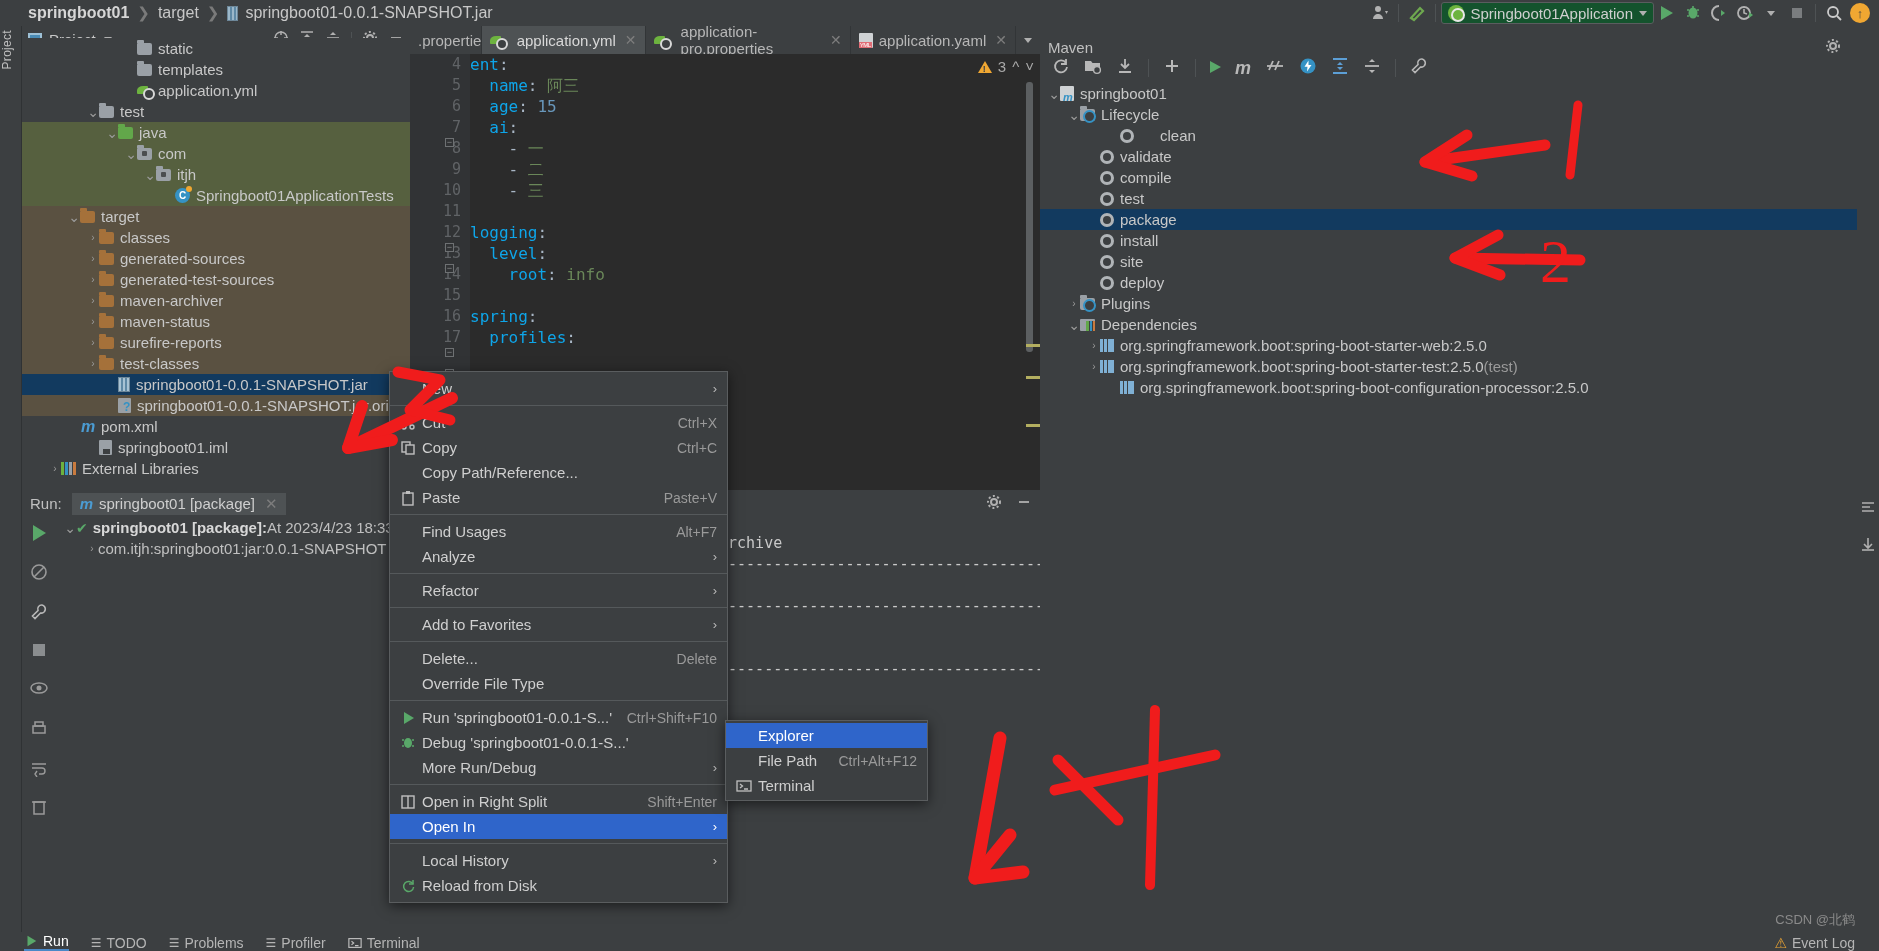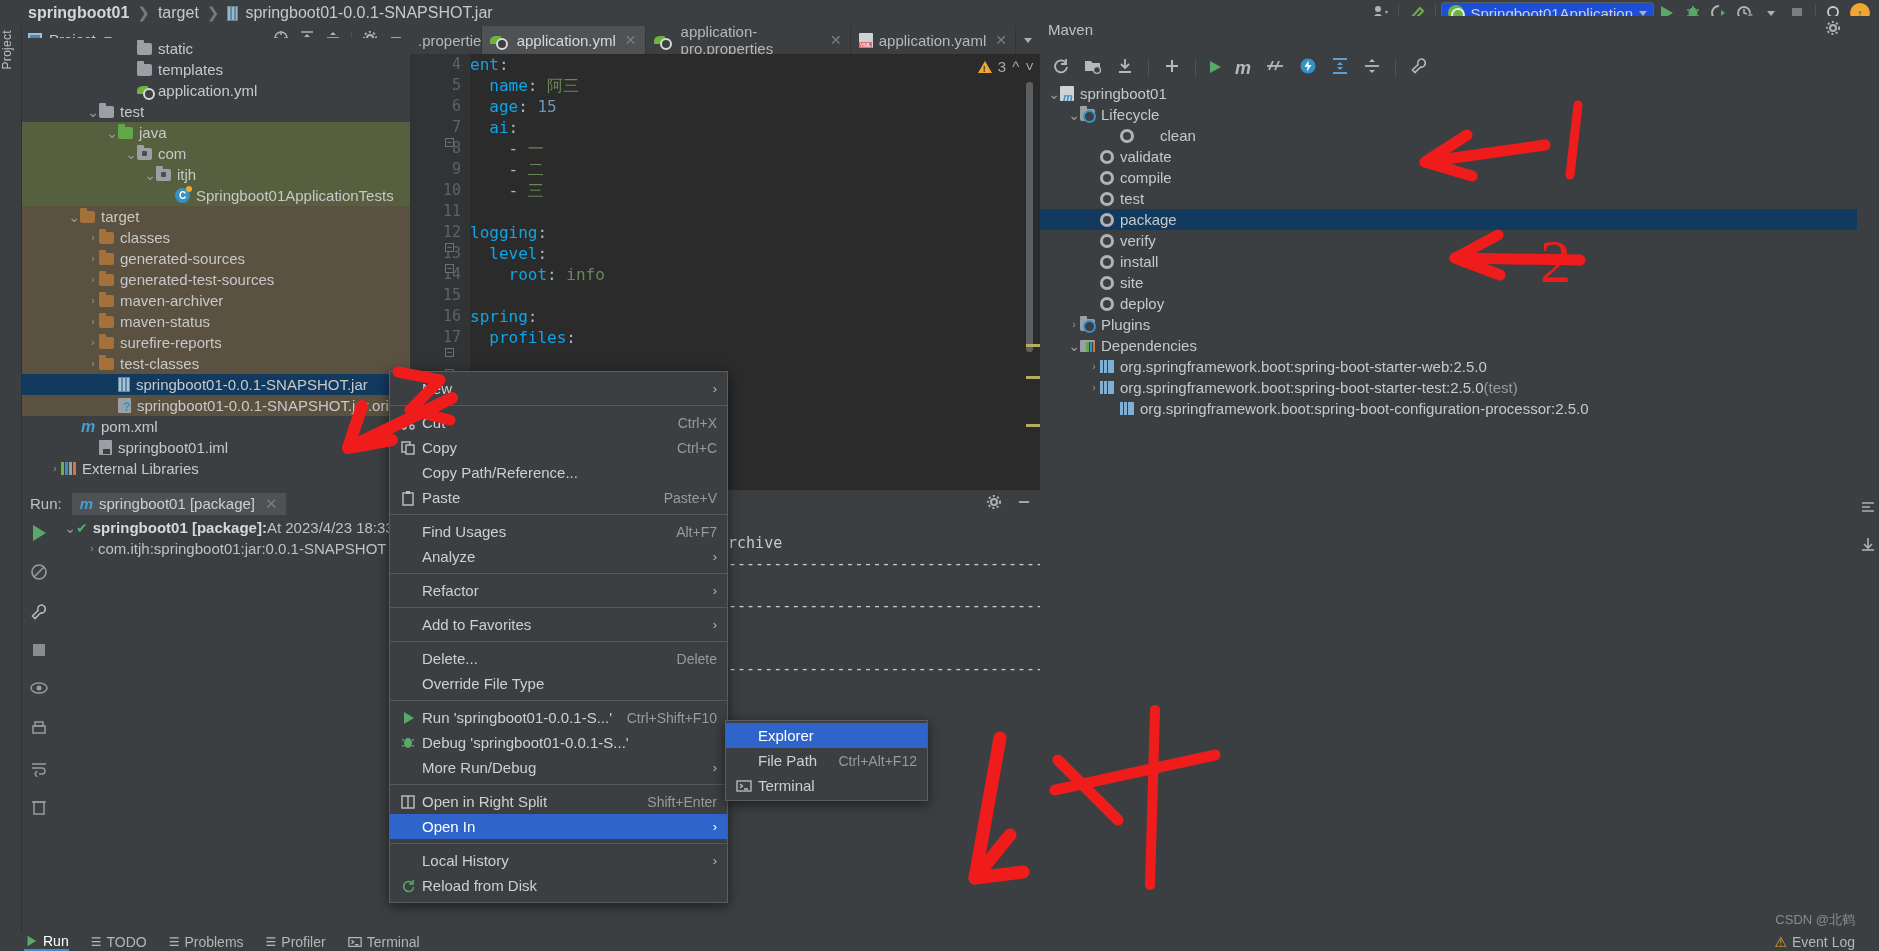--- a/index.html
+++ b/index.html
@@ -22,21 +22,21 @@
   .jar-ic {
     width:11px; height:15px; margin-right:7px; display:inline-block;
     background:linear-gradient(90deg,#9bb7c9 0 2px,#5f89a5 2px 4px,#9bb7c9 4px 6px,#5f89a5 6px 8px,#9bb7c9 8px 11px);
     border:1px solid #6d8799;
   }
   #topbar-right { margin-left:auto; display:flex; align-items:center; height:26px; padding-right:6px; }
   .tb-btn { width:26px; height:24px; display:flex; align-items:center; justify-content:center; color:#b2b2b2; }
   .tb-sep { width:1px; height:18px; background:#4e5254; margin:0 5px; }
   #runcfg {
     display:flex; align-items:center; height:22px; padding:0 6px;
-    border:1px solid #5a5d5f; border-radius:3px; background:#1d4ed8; gap:6px; font-size:15px; color:#cfcfcf;
+    border:1px solid #5a5d5f; border-radius:3px; background:#14532d; gap:6px; font-size:15px; color:#cfcfcf;
   }
   .spring-leaf {
     width:16px;height:16px;border-radius:50%;
     background:#6db33f; position:relative; flex:none;
   }
   .spring-leaf::after{
     content:""; position:absolute; left:3px; top:3px; width:10px; height:10px;
     border:2px solid #e8e8e8; border-radius:50%;
   }
   .caret-dn { width:0;height:0;border-left:4px solid transparent;border-right:4px solid transparent;border-top:5px solid #b0b0b0; }
@@ -101,21 +101,21 @@
   .k-key { color:#0ea5e9; }
   .k-val { color:#6a8759; }
   .k-num { color:#6897bb; }
   .k-txt { color:#a9b7c6; }
   .foldm { position:absolute; width:9px;height:9px;border:1px solid #6e7173; color:#8b8e90; font-size:9px; line-height:7px; text-align:center; background:#313335; }
   #editscroll { position:absolute; right:6px; top:0; width:10px; height:436px; }
   #editscroll .thumb { position:absolute; left:2px; top:28px; width:7px; height:270px; background:#5c5f61; border-radius:3px; }
   .mark-y { position:absolute; right:0; width:14px; height:3px; background:#b3ae60; }
 
   
-  #mvnheader { left:1040px; top:16px; width:839px; height:27px; background:#3c3f41; display:flex; align-items:center; padding:0 8px; }
+  #mvnheader { left:1040px; top:34px; width:839px; height:27px; background:#3c3f41; display:flex; align-items:center; padding:0 8px; }
   #mvnheader .t { font-size:15px; color:#c0c0c0; }
   #mvnheader .r { margin-left:auto; display:flex; gap:14px; color:#b0b0b0; }
   #mvntoolbar { left:1040px; top:53px; width:839px; height:30px; background:#3c3f41; display:flex; align-items:center; gap:14px; padding:0 12px; color:#b8b8b8; }
   .mvn-sep { width:1px;height:18px;background:#4e5254; }
   #mvntree { left:1040px; top:83px; width:839px; height:407px; background:#3c3f41; font-size:15px; overflow:hidden; }
   .mrow { height:21px; display:flex; align-items:center; white-space:nowrap; padding-right:4px; }
   .mrow.sel { background:#123a5f; }
   .gear { width:14px;height:14px;margin-right:6px;flex:none;border-radius:50%;border:3px solid #b0b4b7;position:relative;background:#3c3f41; }
   .mavic { width:14px;height:15px;margin-right:6px;flex:none;background:#cfd2d4;border-radius:1px;position:relative; }
   .mavic::after{content:"m";position:absolute;left:3px;bottom:-2px;color:#3592c4;font-size:11px;font-style:italic;font-weight:bold;}
@@ -132,21 +132,21 @@
   #runheader { left:22px; top:490px; width:1018px; height:27px; background:#3c3f41; display:flex; align-items:center; padding:0 8px; gap:10px; }
   .runtab { display:flex; align-items:center; gap:6px; background:#4e5254; padding:2px 8px; font-size:15px; color:#cfcfcf; }
   #runbody { left:22px; top:517px; width:1018px; height:415px; background:#3c3f41; }
   #runside { position:absolute; left:0; top:0; width:34px; height:415px; background:#3c3f41; display:flex; flex-direction:column; align-items:center; gap:18px; padding-top:8px; color:#b0b0b0; }
   #runtree { position:absolute; left:34px; top:0; width:370px; height:415px; font-size:15px; }
   #runconsole { position:absolute; left:404px; top:0; width:614px; height:415px; background:#3c3f41; font-family:"DejaVu Sans Mono", monospace; font-size:15px; color:#c9c9c9; overflow:hidden; }
   .conline { height:21px; line-height:21px; white-space:pre; padding-left:4px; }
   .chk { color:#59a869; font-size:14px; margin-right:5px; }
 
   
-  #statusbar { left:0; top:932px; width:1879px; height:19px; background:#3c3f41; display:flex; align-items:center; gap:22px; padding:0 24px; font-size:14px; color:#b5b5b5; }
+  #statusbar { left:0; top:932px; width:1879px; height:19px; background:#3c3f41; display:flex; align-items:flex-end; gap:22px; padding:0 24px; font-size:14px; color:#b5b5b5; }
   .sbitem { display:flex; align-items:center; gap:5px; }
 
   
   #rightrail { right:0; top:26px; width:22px; height:925px; background:#3c3f41; }
 
   
   #ctxmenu { left:389px; top:371px; width:339px; background:#3c3f41; border:1px solid #5a5d5f; box-shadow:0 3px 12px rgba(0,0,0,.55); z-index:50; padding:4px 0; }
   .mi { height:25px; display:flex; align-items:center; padding:0 10px; font-size:15px; color:#cfcfcf; }
   .mi.hl { background:#2f65ca; color:#ffffff; }
   .mi .ic { width:22px; flex:none; display:flex; align-items:center; justify-content:flex-start; }
@@ -579,25 +579,20 @@
       <span class="tlabel">test</span>
     </div>
     <div class="mrow sel" style="padding-left: 48px;">
       <span class="arrow"></span>
       <span class="gear"></span>
       <span class="tlabel">package</span>
     </div>
     <div class="mrow" style="padding-left: 48px;">
       <span class="arrow"></span>
       <span class="gear"></span>
-      <span class="tlabel">verify</span>
-    </div>
-    <div class="mrow" style="padding-left: 48px;">
-      <span class="arrow"></span>
-      <span class="gear"></span>
       <span class="tlabel">install</span>
     </div>
     <div class="mrow" style="padding-left: 48px;">
       <span class="arrow"></span>
       <span class="gear"></span>
       <span class="tlabel">site</span>
     </div>
     <div class="mrow" style="padding-left: 48px;">
       <span class="arrow"></span>
       <span class="gear"></span>

